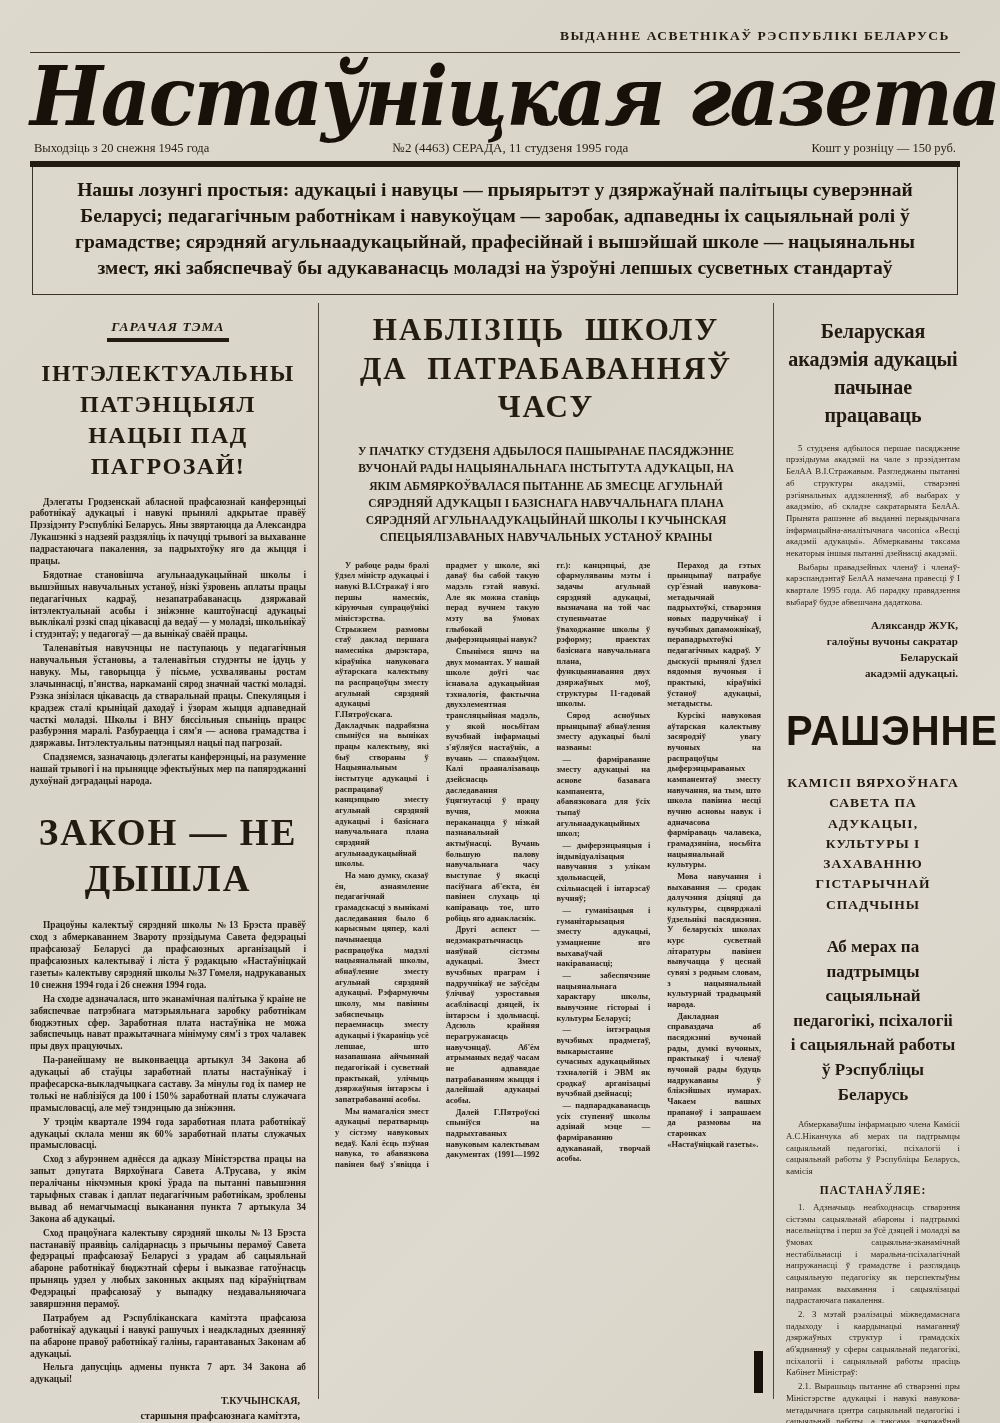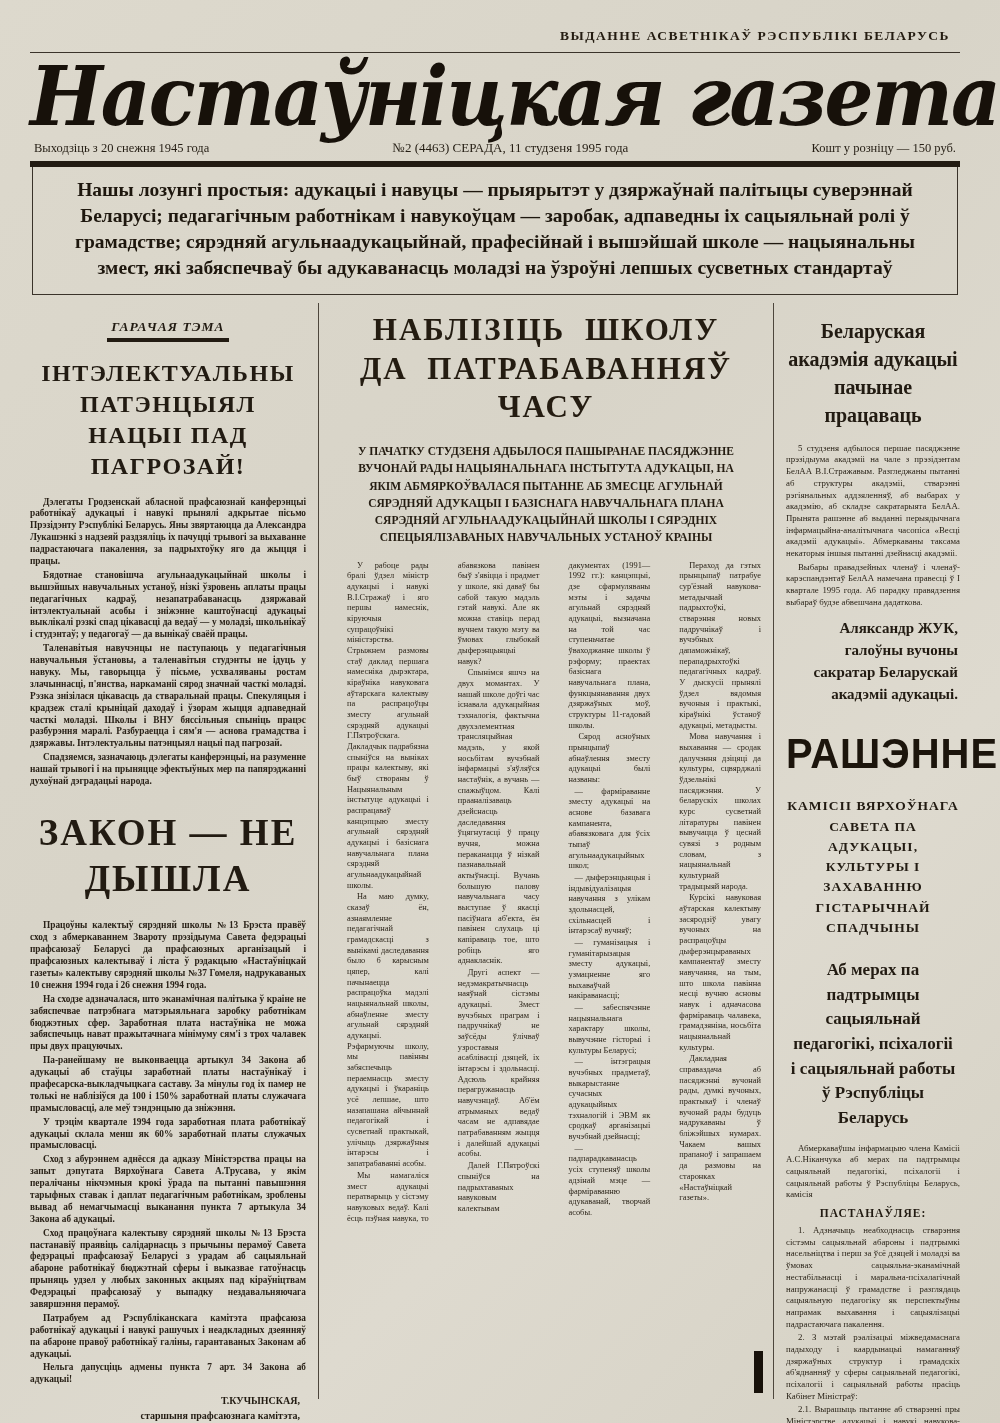--- a/index.html
+++ b/index.html
@@ -87,37 +87,37 @@
   }
   .standfirst{
     font-weight:bold; font-size:11.5px; line-height:1.5;
     text-align:center; margin:0 26px 14px 26px; color:#241c11;
   }
   .center-body{
     column-count:4; column-gap:13px;
     font-size:8.4px; line-height:1.27; text-align:justify;
     height:880px; overflow:hidden; color:#2a2318;
   }
-  .center-body p{ margin:0 0 1px 16px; text-indent:10px; }
+  .center-body p{ margin:0 0 1px 4px; text-indent:10px;font-weight:bold; }
   .center-body p.dash{ text-indent:6px; }
   .end-slug{
     position:absolute; right:10px; bottom:6px;
     width:9px; height:42px; background:#17110a;
   }
   
   h3.acad-head{
     font-size:20px; line-height:1.4; text-align:center;
     font-weight:bold; margin:14px 0 14px 0;
   }
   .right-body p{
     margin:0 0 2px 0; font-size:8.8px; line-height:1.33;
     text-align:justify; text-indent:12px; color:#2a2318;
   }
   .right-sig{ text-align:right; margin:10px 2px 6px 0;}
-  .right-sig div{ font-weight:bold; font-size:15px; line-height:1.45; }
+  .right-sig div{ font-weight:bold; font-size:11px; line-height:1.45; }
   h3.decision-head{
     font-family:"Liberation Sans","DejaVu Sans",sans-serif;
     font-size:40px; font-weight:bold; letter-spacing:1px;
     text-align:center; margin:26px 0 20px 0; color:#1c150c;
     transform:scaleY(1.05);
   }
   .decision-subhead{
     font-weight:bold; font-size:13.5px; line-height:1.5; letter-spacing:1px;
     text-align:center; margin:12px 0 20px 0;
   }
@@ -156,21 +156,21 @@
 
   <div class="main">
 
     <div class="col-left">
       <div class="kicker">
         <span>ГАРАЧАЯ ТЭМА</span>
       </div>
 
       <h1 class="left-head">ІНТЭЛЕКТУАЛЬНЫ ПАТЭНЦЫЯЛ НАЦЫІ ПАД ПАГРОЗАЙ!</h1>
       <div class="left-body">
-          <p>Дэлегаты Гродзенскай абласной прафсаюзнай канферэнцыі работнікаў адукацыі і навукі прынялі адкрытае пісьмо Прэзідэнту Рэспублікі Беларусь. Яны звяртаюцца да Александра Лукашэнкі з надзеяй раздзяліць іх пачуцці трывогі за выхаванне падрастаючага пакалення, за падрыхтоўку яго да жыцця і працы.</p>
+          <p>Дэлегаты Гродзенскай абласной прафсаюзнай канферэнцыі работнікаў адукацыі і навукі прынялі адкрытае правёў Прэзідэнту Рэспублікі Беларусь. Яны звяртаюцца да Александра Лукашэнкі з надзеяй раздзяліць іх пачуцці трывогі за выхаванне падрастаючага пакалення, за падрыхтоўку яго да жыцця і працы.</p>
           <p>Бядотнае становішча агульнаадукацыйнай школы і вышэйшых навучальных устаноў, нізкі ўзровень аплаты працы педагагічных кадраў, незапатрабаванасць дзяржавай інтэлектуальнай асобы і зніжэнне каштоўнасці адукацыі выклікалі рэзкі спад цікавасці да ведаў — у моладзі, школьнікаў і студэнтаў; у педагогаў — да вынікаў сваёй працы.</p>
           <p>Таленавітыя навучэнцы не паступаюць у педагагічныя навучальныя ўстановы, а таленавітыя студэнты не ідуць у навуку. Мы, гаворыцца ў пісьме, усхваляваны ростам злачыннасці, п'янства, наркаманіі сярод значнай часткі моладзі. Рэзка знізілася цікавасць да стваральнай працы. Спекуляцыя і крадзеж сталі крыніцай даходаў і ўзорам жыцця адпаведнай часткі моладзі. Школы і ВНУ бяссільныя спыніць працэс разбурэння маралі. Разбураецца і сям'я — аснова грамадства і дзяржавы. Інтэлектуальны патэнцыял нацыі пад пагрозай.</p>
           <p>Спадзяемся, зазначаюць дэлегаты канферэнцыі, на разуменне нашай трывогі і на прыняцце эфектыўных мер па папярэджанні духоўнай дэградацыі народа.</p>
         </div>
 
       <h2 class="law-head">ЗАКОН — НЕ ДЫШЛА</h2>
       <div class="left-body">
           <p>Працоўны калектыў сярэдняй школы №13 Брэста правёў сход з абмеркаваннем Звароту прэзідыума Савета федэрацыі прафсаюзаў Беларусі да прафсаюзных арганізацый і прафсаюзных калектываў і ліста ў рэдакцыю «Настаўніцкай газеты» калектыву сярэдняй школы №37 Гомеля, надрукаваных 10 снежня 1994 года і 26 снежня 1994 года.</p>
           <p>На сходзе адзначалася, што эканамічная палітыка ў краіне не забяспечвае патрэбнага матэрыяльнага заробку работнікам бюджэтных сфер. Заработная плата настаўніка не можа забяспечыць нават пражытачнага мінімуму сям'і з трох чалавек пры двух працуючых.</p>
           <p>Па-ранейшаму не выконваецца артыкул 34 Закона аб адукацыі аб стаўцы заработнай платы настаўнікаў і прафесарска-выкладчыцкага саставу. За мінулы год іх памер не толькі не наблізіўся да 100 і 150% заработнай платы служачага прамысловасці, але меў тэндэнцыю да зніжэння.</p>
@@ -185,38 +185,38 @@
           <div>старшыня прафсаюзнага камітэта,</div>
         </div>
 
     </div>
 
     <div class="col-center">
       <div class="center-headline">
         <div>НАБЛІЗІЦЬ ШКОЛУ</div>
         <div>ДА ПАТРАБАВАННЯЎ ЧАСУ</div>
       </div>
-      <p class="standfirst">У ПАЧАТКУ СТУДЗЕНЯ АДБЫЛОСЯ ПАШЫРАНАЕ ПАСЯДЖЭННЕ ВУЧОНАЙ РАДЫ НАЦЫЯНАЛЬНАГА ІНСТЫТУТА АДУКАЦЫІ, НА ЯКІМ АБМЯРКОЎВАЛАСЯ ПЫТАННЕ АБ ЗМЕСЦЕ АГУЛЬНАЙ СЯРЭДНЯЙ АДУКАЦЫІ І БАЗІСНАГА НАВУЧАЛЬНАГА ПЛАНА СЯРЭДНЯЙ АГУЛЬНААДУКАЦЫЙНАЙ ШКОЛЫ І СЯРЭДНІХ СПЕЦЫЯЛІЗАВАНЫХ НАВУЧАЛЬНЫХ УСТАНОЎ КРАІНЫ</p>
+      <p class="standfirst">У ПАЧАТКУ СТУДЗЕНЯ АДБЫЛОСЯ ПАШЫРАНАЕ ПАСЯДЖЭННЕ ВУЧОНАЙ РАДЫ НАЦЫЯНАЛЬНАГА ІНСТЫТУТА АДУКАЦЫІ, НА ЯКІМ АБМЯРКОЎВАЛАСЯ ПЫТАННЕ АБ ЗМЕСЦЕ АГУЛЬНАЙ СЯРЭДНЯЙ АДУКАЦЫІ І БАЗІСНАГА НАВУЧАЛЬНАГА ПЛАНА СЯРЭДНЯЙ АГУЛЬНААДУКАЦЫЙНАЙ ШКОЛЫ І КУЧЫНСКАЯ СПЕЦЫЯЛІЗАВАНЫХ НАВУЧАЛЬНЫХ УСТАНОЎ КРАІНЫ</p>
       <div class="center-body">
           <p>У рабоце рады бралі ўдзел міністр адукацыі і навукі В.І.Стражаў і яго першы намеснік, кіруючыя супрацоўнікі міністэрства. Стрыжнем размовы стаў даклад першага намесніка дырэктара, кіраўніка навуковага аўтарскага калектыву па распрацоўцы зместу агульнай сярэдняй адукацыі Г.Пятроўскага. Дакладчык падрабязна спыніўся на выніках працы калектыву, які быў створаны ў Нацыянальным інстытуце адукацыі і распрацаваў канцэпцыю зместу агульнай сярэдняй адукацыі і базіснага навучальнага плана сярэдняй агульнаадукацыйнай школы.</p>
           <p>На маю думку, сказаў ён, азнаямленне педагагічнай грамадскасці з вынікамі даследавання было б карысным цяпер, калі пачынаецца распрацоўка мадэлі нацыянальнай школы, абнаўленне зместу агульнай сярэдняй адукацыі. Рэфармуючы школу, мы павінны забяспечыць пераемнасць зместу адукацыі і ўкараніць усё лепшае, што назапашана айчыннай педагогікай і сусветнай практыкай, улічыць дзяржаўныя інтарэсы і запатрабаванні асобы.</p>
           <p>Мы намагаліся змест адукацыі ператварыць у сістэму навуковых ведаў. Калі ёсць пэўная навука, то абавязкова павінен быў з'явіцца і прадмет у школе, які даваў бы сабой такую мадэль гэтай навукі. Але як можна ставіць перад вучнем такую мэту ва ўмовах глыбокай дыферэнцыяцыі навук?</p>
           <p>Спынімся яшчэ на двух момантах. У нашай школе доўгі час існавала адукацыйная тэхналогія, фактычна двухэлементная трансляцыйная мадэль, у якой носьбітам вучэбнай інфармацыі з'яўляўся настаўнік, а вучань — спажыўцом. Калі прааналізаваць дзейснасць даследавання ўцягнутасці ў працу вучня, можна пераканацца ў нізкай пазнавальнай актыўнасці. Вучань большую палову навучальнага часу выступае ў якасці пасіўнага аб'екта, ён павінен слухаць ці капіраваць тое, што робіць яго аднакласнік.</p>
           <p>Другі аспект — недэмакратычнасць наяўнай сістэмы адукацыі. Змест вучэбных праграм і падручнікаў не заўсёды ўлічваў узроставыя асаблівасці дзяцей, іх інтарэсы і здольнасці. Адсюль крайняя перагружанасць навучэнцаў. Аб'ём атрыманых ведаў часам не адпавядае патрабаванням жыцця і далейшай адукацыі асобы.</p>
           <p>Далей Г.Пятроўскі спыніўся на падрыхтаваных навуковым калектывам дакументах (1991—1992 гг.): канцэпцыі, дзе сфармуляваны мэты і задачы агульнай сярэдняй адукацыі, вызначана на той час ступеньчатае ўваходжанне школы ў рэформу; праектах базіснага навучальнага плана, функцыянавання двух дзяржаўных моў, структуры 11-гадовай школы.</p>
           <p>Сярод асноўных прынцыпаў абнаўлення зместу адукацыі былі названы:</p>
           <p class="dash">— фарміраванне зместу адукацыі на аснове базавага кампанента, абавязковага для ўсіх тыпаў агульнаадукацыйных школ;</p>
           <p class="dash">— дыферэнцыяцыя і індывідуалізацыя навучання з улікам здольнасцей, схільнасцей і інтарэсаў вучняў;</p>
           <p class="dash">— гуманізацыя і гуманітарызацыя зместу адукацыі, узмацненне яго выхаваўчай накіраванасці;</p>
           <p class="dash">— забеспячэнне нацыянальнага характару школы, вывучэнне гісторыі і культуры Беларусі;</p>
           <p class="dash">— інтэграцыя вучэбных прадметаў, выкарыстанне сучасных адукацыйных тэхналогій і ЭВМ як сродкаў арганізацыі вучэбнай дзейнасці;</p>
           <p class="dash">— падпарадкаванасць усіх ступеняў школы адзінай мэце — фарміраванню адукаванай, творчай асобы.</p>
           <p>Пераход да гэтых прынцыпаў патрабуе сур'ёзнай навукова-метадычнай падрыхтоўкі, стварэння новых падручнікаў і вучэбных дапаможнікаў, перападрыхтоўкі педагагічных кадраў. У дыскусіі прынялі ўдзел вядомыя вучоныя і практыкі, кіраўнікі ўстаноў адукацыі, метадысты.</p>
+          <p>Курсікі навуковая аўтарская калектыву засяродзіў увагу вучоных на распрацоўцы дыферэнцыраваных кампанентаў зместу навучання, на тым, што школа павінна несці вучню асновы навук і адначасова фарміраваць чалавека, грамадзяніна, носьбіта нацыянальнай культуры.</p>
           <p>Мова навучання і выхавання — сродак далучэння дзіцяці да культуры, сцвярджалі ўдзельнікі пасяджэння. У беларускіх школах курс сусветнай літаратуры павінен вывучацца ў цеснай сувязі з родным словам, з нацыянальнай культурнай традыцыяй народа.</p>
-          <p>Курсікі навуковая аўтарская калектыву засяродзіў увагу вучоных на распрацоўцы дыферэнцыраваных кампанентаў зместу навучання, на тым, што школа павінна несці вучню асновы навук і адначасова фарміраваць чалавека, грамадзяніна, носьбіта нацыянальнай культуры.</p>
           <p>Дакладная справаздача аб пасяджэнні вучонай рады, думкі вучоных, практыкаў і членаў вучонай рады будуць надрукаваны ў бліжэйшых нумарах. Чакаем вашых прапаноў і запрашаем да размовы на старонках «Настаўніцкай газеты».</p>
         </div>
 
       <div class="end-slug"></div>
     </div>
 
     <div class="col-right">
       <h3 class="acad-head">Беларуская акадэмія адукацыі пачынае працаваць</h3>
       <div class="right-body">
           <p>5 студзеня адбылося першае пасяджэнне прэзідыума акадэміі на чале з прэзідэнтам БелАА В.І.Стражавым. Разгледжаны пытанні аб структуры акадэміі, стварэнні рэгіянальных аддзяленняў, аб выбарах у акадэмію, аб складзе сакратарыята БелАА. Прынята рашэнне аб выданні перыядычнага інфармацыйна-аналітычнага часопіса «Весці акадэміі адукацыі». Абмеркаваны таксама некаторыя іншыя пытанні дзейнасці акадэміі.</p>

